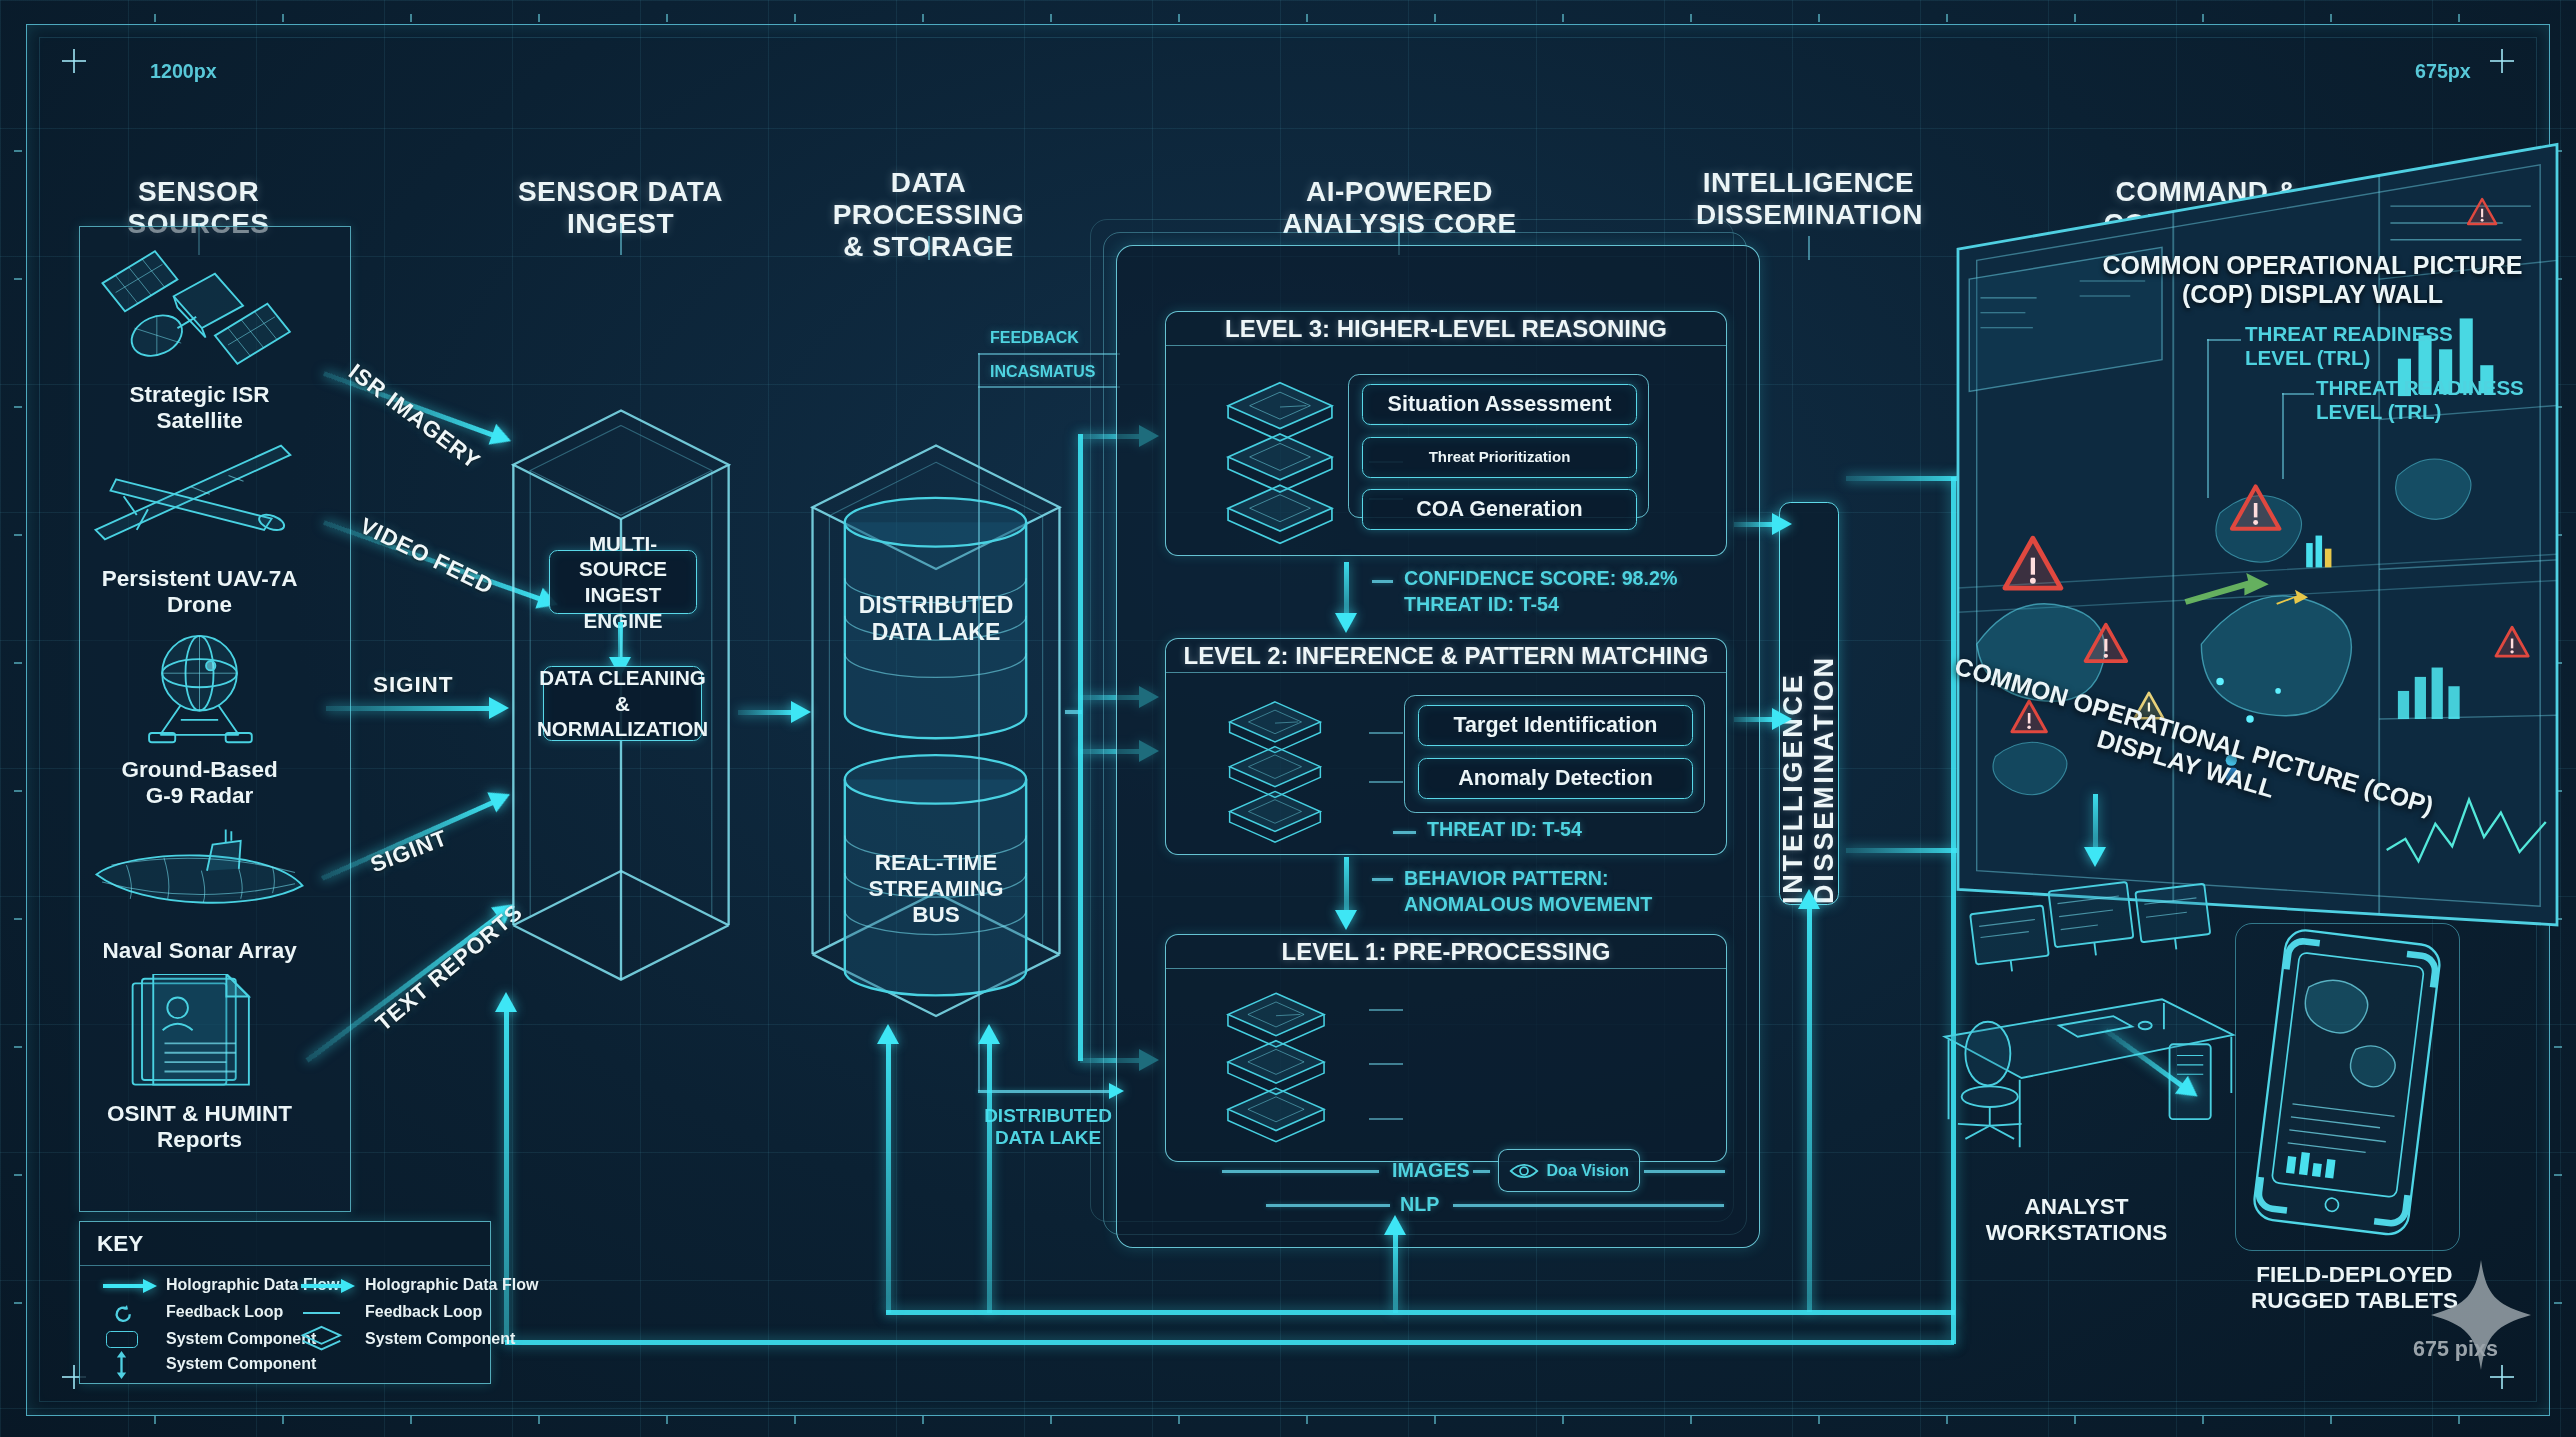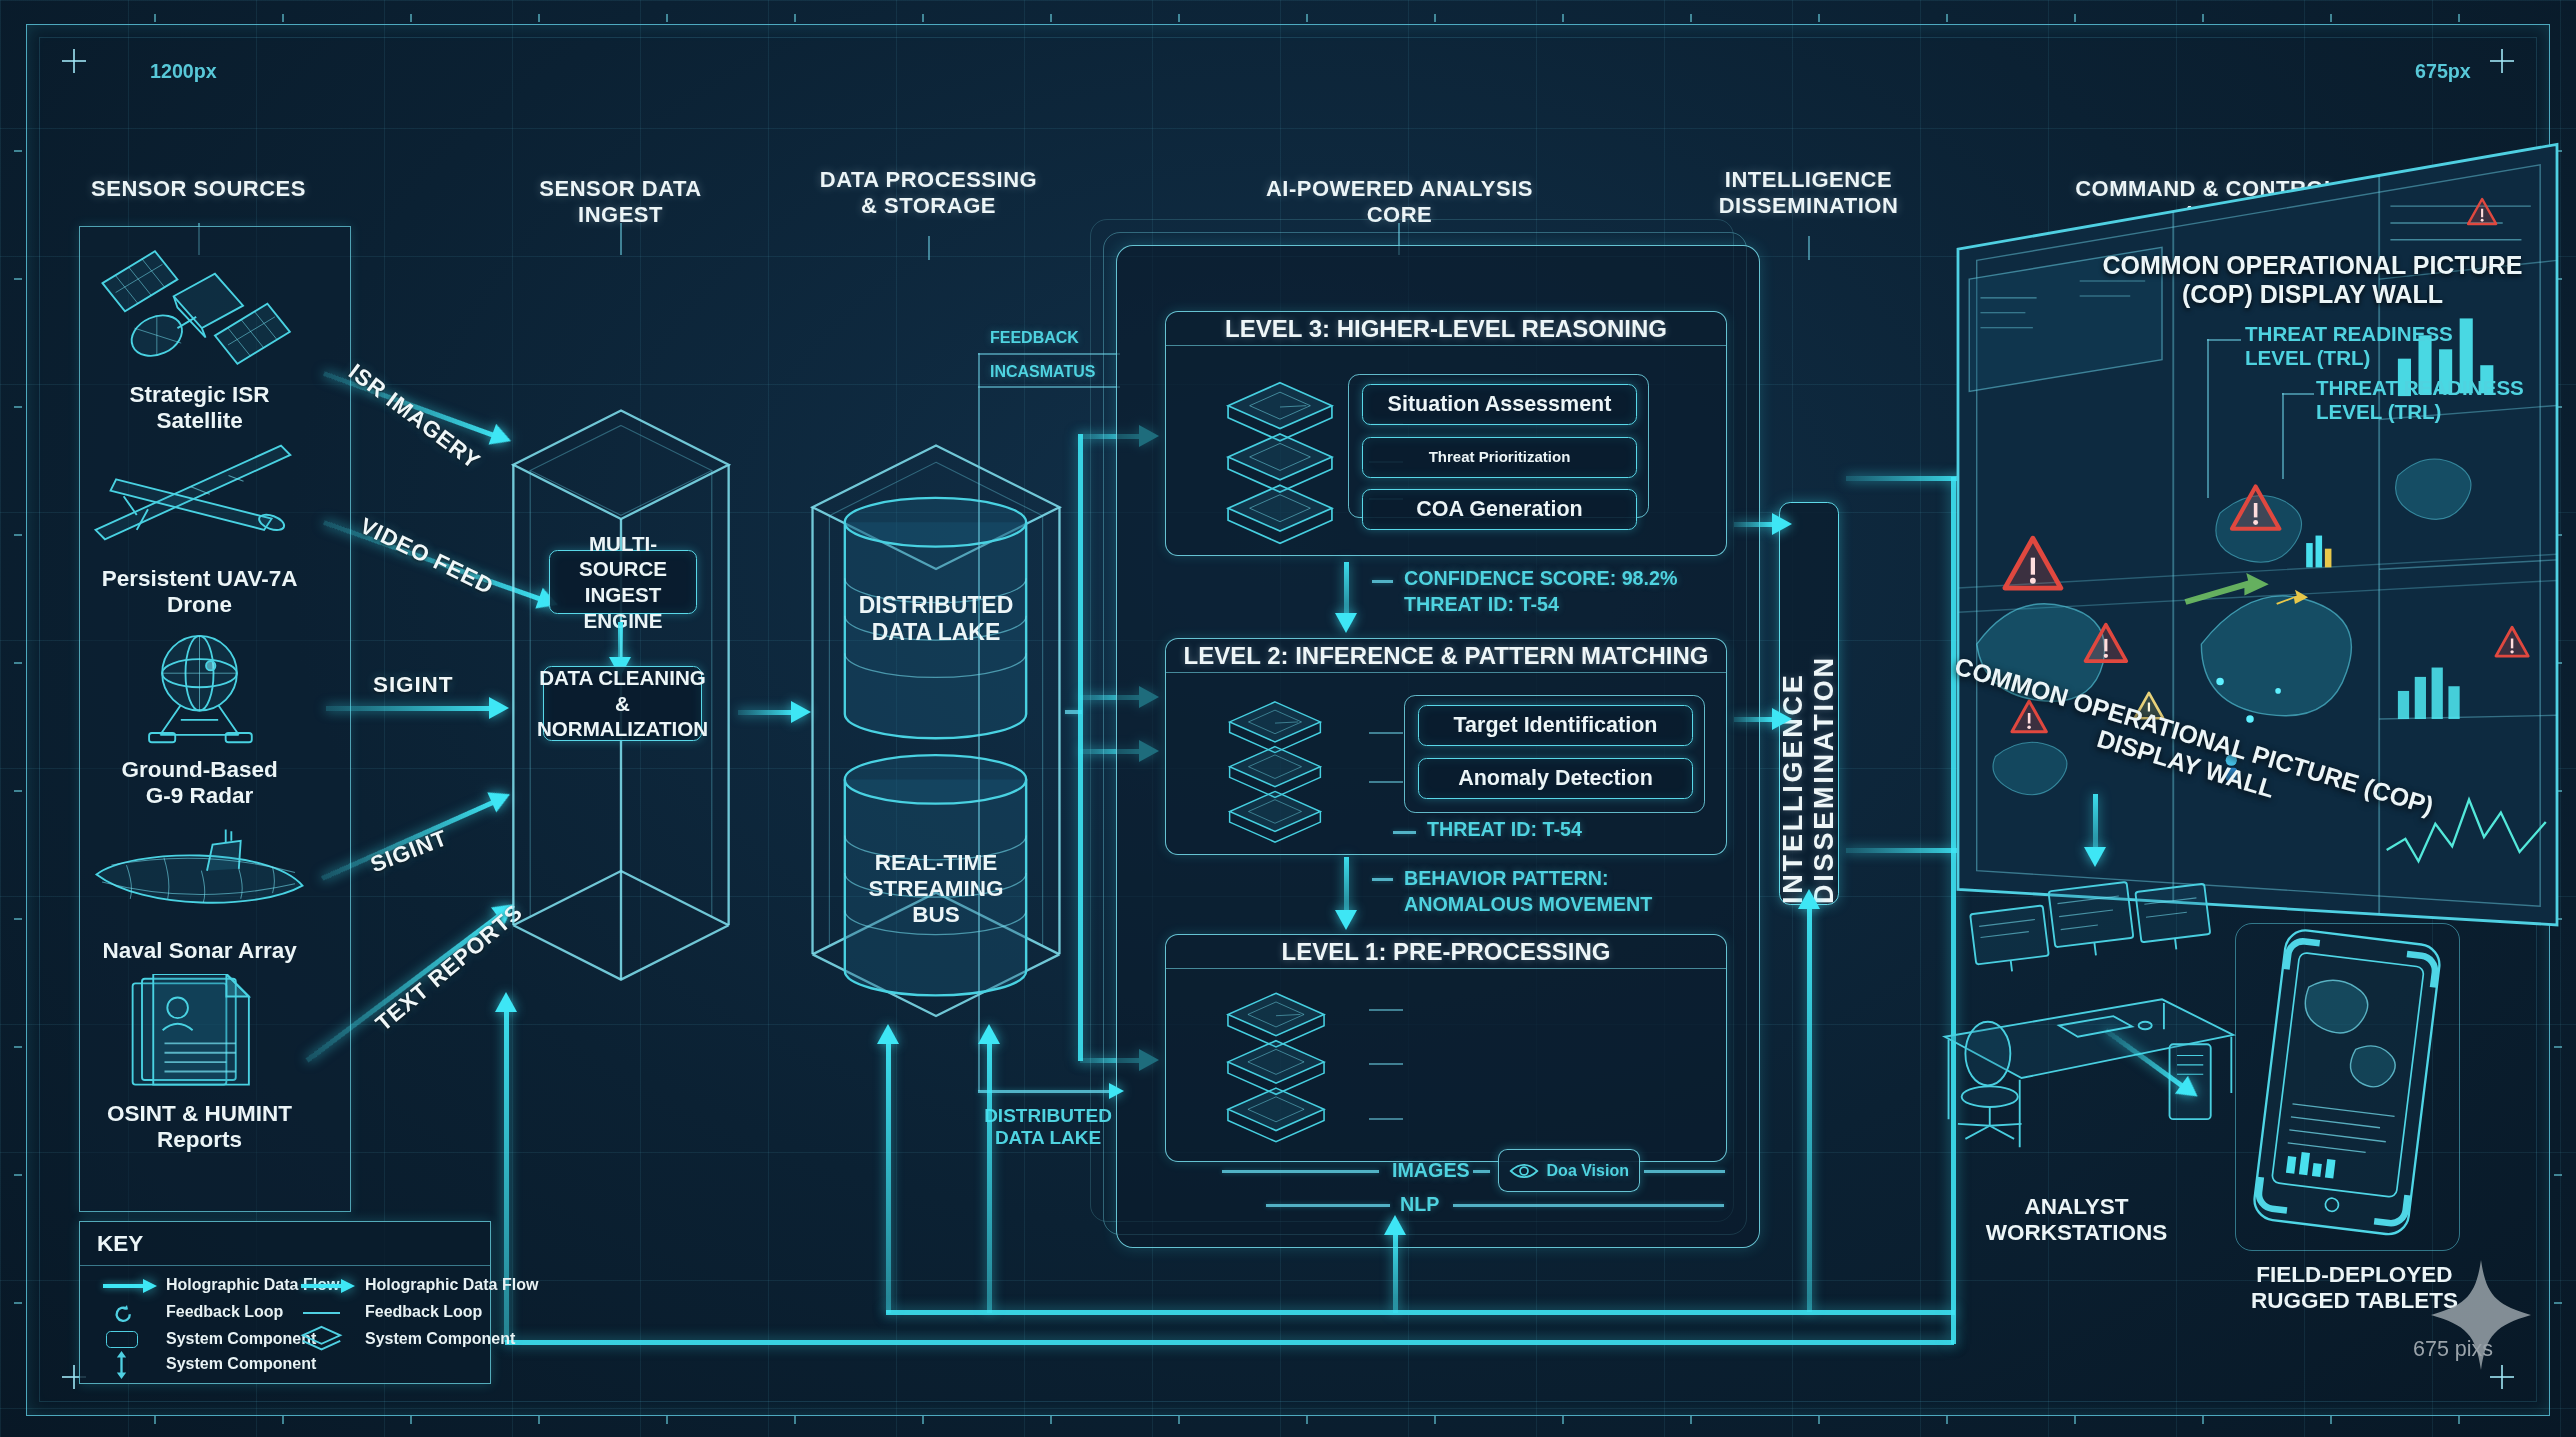--- a/index.html
+++ b/index.html
@@ -20,21 +20,21 @@
   .ticksh{height:7.5px;background:repeating-linear-gradient(90deg, transparent 0 126px, rgba(110,220,235,.55) 126px 128px);}
   .ticksv{width:7.5px;background:repeating-linear-gradient(180deg, transparent 0 126px, rgba(110,220,235,.55) 126px 128px);}
   .plus{width:24px;height:24px;}
   .plus::before{content:"";position:absolute;left:0;top:11.2px;width:24px;height:1.9px;background:rgba(160,230,245,.8);}
   .plus::after{content:"";position:absolute;left:11.2px;top:0;width:1.9px;height:24px;background:rgba(160,230,245,.8);}
   .txt{color:var(--white);font-weight:bold;white-space:pre-line;text-align:center;}
   .title-box{border:1.9px solid rgba(130,230,242,.8);background:rgba(13,34,53,.85);
     box-shadow:0 0 15px rgba(62,230,245,.25), inset 0 0 22.5px rgba(62,230,245,.07);
     display:flex;align-items:center;justify-content:center;font-size:38px;font-weight:bold;color:#eef6f8;
     letter-spacing:0.9px;text-shadow:0 0 9.4px rgba(230,250,255,.35);}
-  .col-head{font-size:22px;letter-spacing:0.5px;text-shadow:0 0 9.4px rgba(220,245,255,.3);}
+  .col-head{font-size:28px;letter-spacing:0.5px;text-shadow:0 0 9.4px rgba(220,245,255,.3);}
   .dimlbl{color:#58c8d8;font-size:19.7px;font-weight:bold;}
   .panel{border:1.9px solid rgba(110,220,235,.7);background:rgba(12,32,50,.5);
     box-shadow:0 0 11.2px rgba(62,230,245,.15);}
   .slabel{font-size:22.5px;}
   .node{border:1.9px solid #59d8e8;border-radius:8.4px;background:rgba(9,28,45,.9);display:flex;align-items:center;
     justify-content:center;font-size:20.6px;font-weight:bold;color:#ecf5f7;white-space:pre-line;text-align:center;
     box-shadow:0 0 9.4px rgba(62,230,245,.3), inset 0 0 11.2px rgba(62,230,245,.1);line-height:1.25;}
   .level{border:1.9px solid rgba(120,225,240,.85);border-radius:13px;background:rgba(11,30,48,.45);
     box-shadow:0 0 11.2px rgba(62,230,245,.18);}
   .ltitle{height:34px;display:flex;align-items:center;justify-content:center;
@@ -68,21 +68,21 @@
   .dissem span{writing-mode:vertical-rl;transform:rotate(180deg);font-size:27px;font-weight:bold;
     color:#eef6f8;letter-spacing:2.8px;text-shadow:0 0 7.5px rgba(220,245,255,.3);}
   .keybox{border:1.9px solid rgba(110,220,235,.75);background:rgba(10,28,44,.82);
     box-shadow:0 0 11.2px rgba(62,230,245,.2);}
   .keytitle{font-size:22.5px;font-weight:bold;color:#ecf5f7;}
   .keylabel{font-size:16px;font-weight:bold;color:#e8f2f4;white-space:nowrap;}
   .karrow{height:3.7px;background:var(--accent);box-shadow:0 0 7.5px rgba(62,230,245,.6);}
   .karrow .ah{right:-13px;border-left-width:14px;border-top-width:7.5px;border-bottom-width:7.5px;}
   .kbox{width:32px;height:17px;border:1.9px solid #4fd0e2;border-radius:4.7px;}
   .kline{width:37px;height:1.9px;background:#4fd0e2;}
-  .graytxt{color:var(--gray);font-size:21.5px;font-weight:normal;}
+  .graytxt{color:var(--gray);font-size:21.5px;font-weight:bold;}
   svg{display:block;}
 </style>
 </head>
 <body>
 
 <div id="stage">
 
   <svg width="0" height="0" style="position:absolute">
     <defs>
       <g id="warn">

